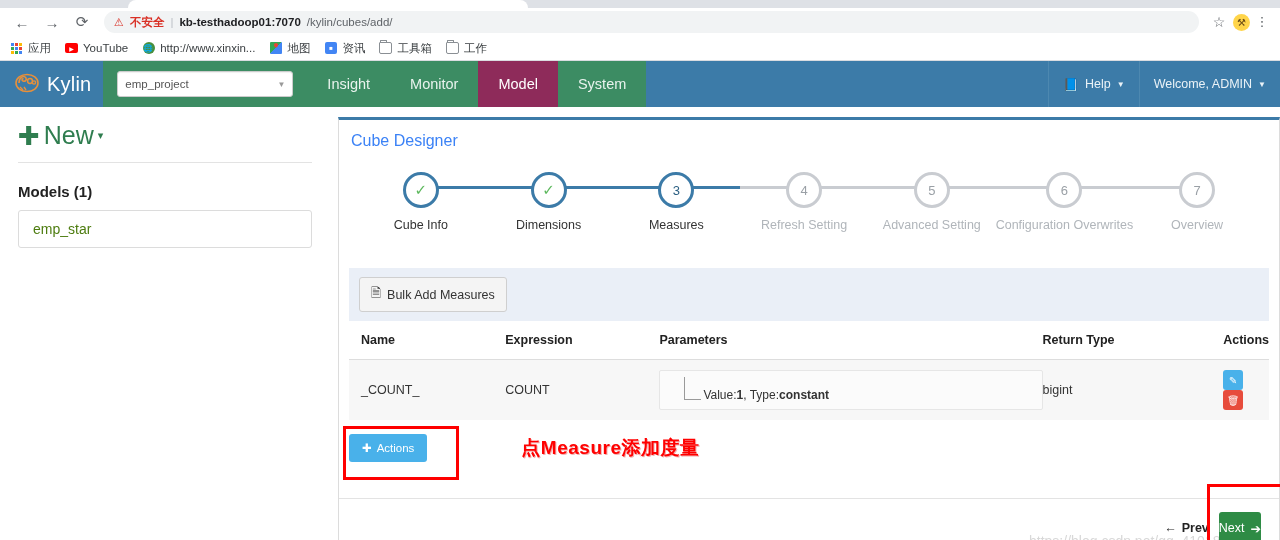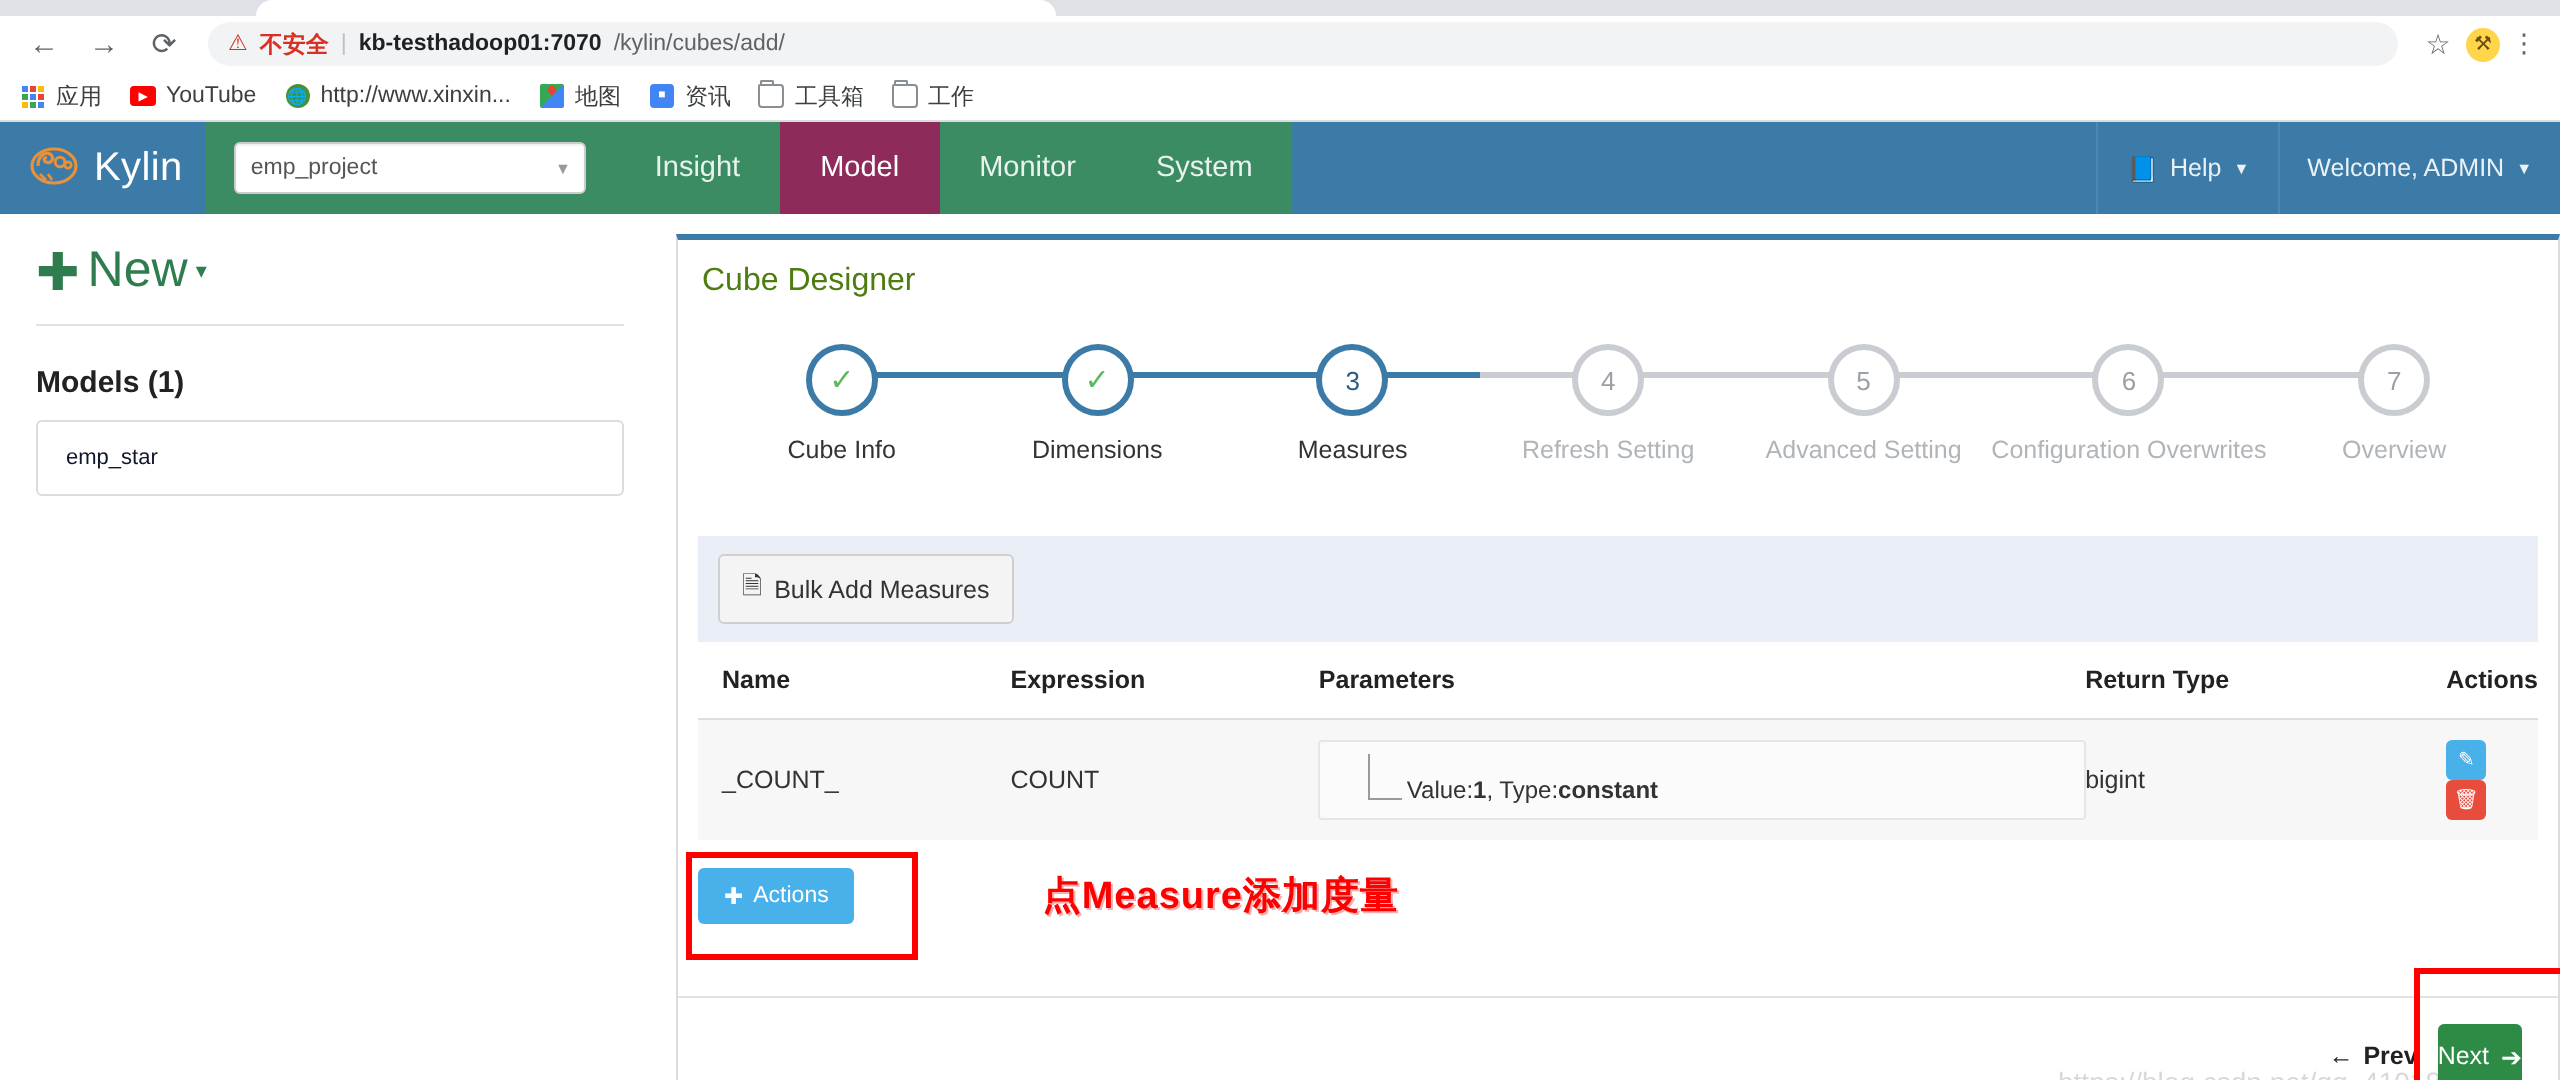--- a/index.html
+++ b/index.html
@@ -68,30 +68,30 @@
 
   
   .page{display:flex;height:calc(540px - 8px - 28px - 25px - 43px);}
   .sidebar{width:330px;padding:0 18px;box-sizing:border-box;position:relative;}
   .newbtn{display:flex;align-items:center;gap:4px;color:#2f7d4f;font-size:25px;padding:14px 0 8px 0;}
   .plus{font-weight:bold;font-size:26px;line-height:1;}
   .new-caret{font-size:11px;}
   .hr{height:1px;background:#e3e3e3;margin:4px 0 0 0;}
   .sec-title{font-size:15px;font-weight:bold;color:#222;margin:20px 0 10px 0;}
   .model-card{border:1px solid #dcdcdc;border-radius:3px;height:36px;display:flex;align-items:center;padding:0 14px;}
-  .model-link{color:#0f172a;font-size:11px;}
+  .model-link{color:#4d7c0f;font-size:14px;}
   .hybrids{margin-top:197px;}
   .noresult{text-align:center;color:#a8a8a8;font-size:13.5px;margin-top:38px;}
 
   .content{flex:1;padding-right:0;}
   .panel{
     margin:10px 0 0 8px;border:1px solid #dcdcdc;border-top:3px solid #3c7ba8;background:#fff;
     height:496px;box-sizing:border-box;
   }
-  .panel-title{font-size:16px;color:#4d7c0f;padding:12px 0 0 12px;}
+  .panel-title{font-size:16px;color:#3b82f6;padding:12px 0 0 12px;}
   
   .wizard{display:flex;padding:22px 18px 0 18px;}
   .step{flex:1;display:flex;flex-direction:column;align-items:center;position:relative;}
   .circle{
     width:30px;height:30px;border-radius:50%;background:#fff;border:3px solid #3c7ba8;
     display:flex;align-items:center;justify-content:center;font-size:13px;color:#2b5f82;z-index:2;
   }
   .circle.muted{border-color:#c9ccd1;color:#9aa0a6;}
   .circle .tick{color:#5cb85c;font-size:15px;font-weight:bold;}
   .step .bar{position:absolute;top:13.5px;height:3px;background:#3c7ba8;z-index:1;}
@@ -244,22 +244,22 @@
   </div>
 
   <div class="proj-wrap">
     <div class="proj-select">
       <span>emp_project</span>
       <span class="proj-caret">▼</span>
     </div>
   </div>
 
   <div class="nav-item">Insight</div>
+  <div class="nav-item">Monitor</div>
   <div class="nav-item active">Model</div>
-  <div class="nav-item">Monitor</div>
   <div class="nav-item">System</div>
 
   <div class="nav-right">
     <div class="ni">
       <span>📘</span>
       <span>Help</span>
       <span class="caret-sm">▼</span>
     </div>
     <div class="ni">
       <span>Welcome, ADMIN</span>

